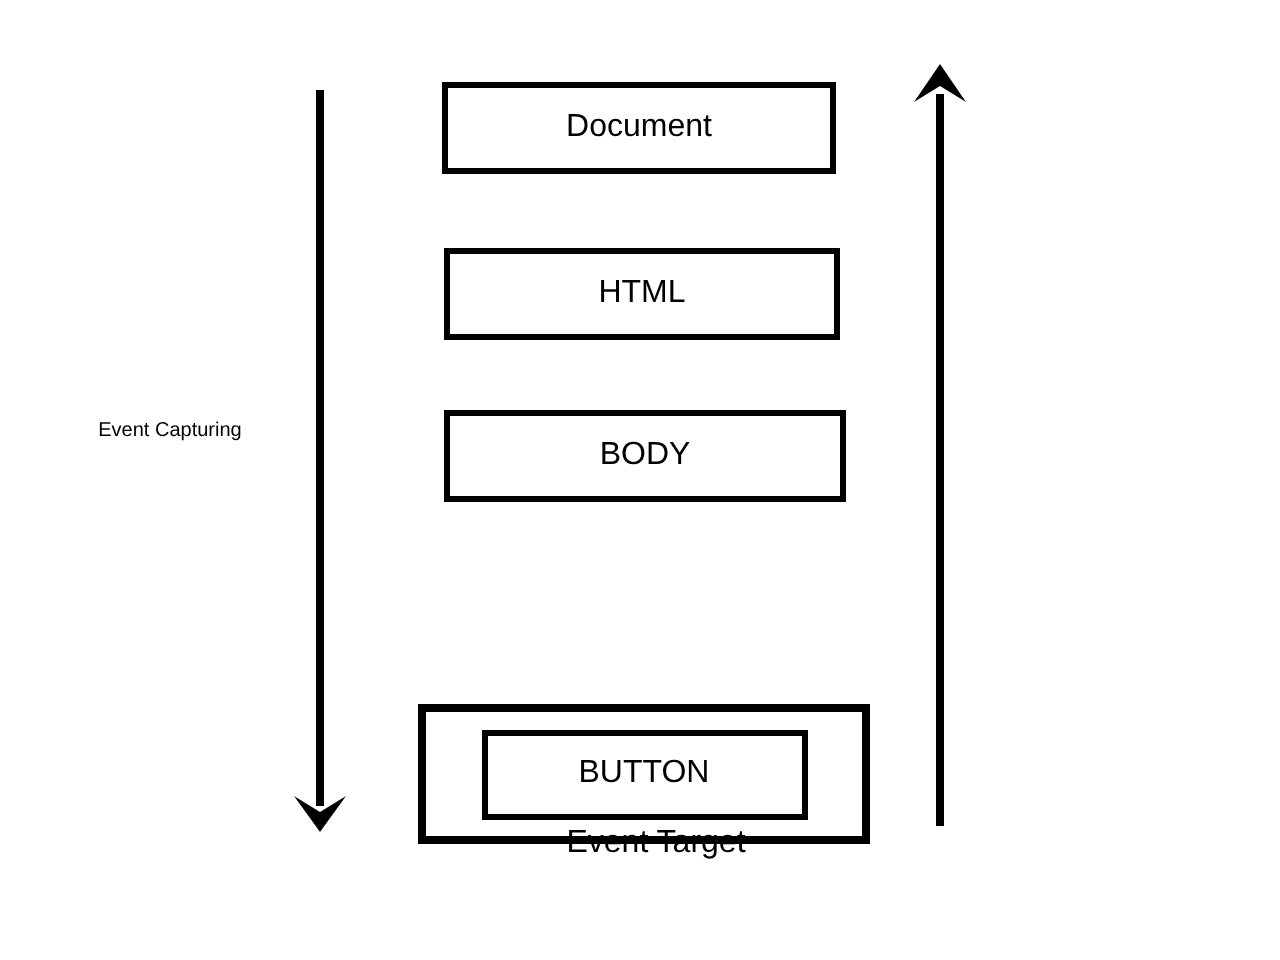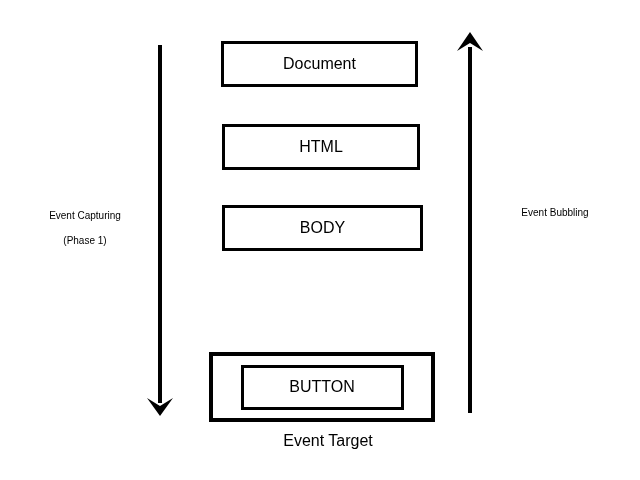--- a/index.html
+++ b/index.html
@@ -57,21 +57,21 @@
     position: absolute;
     text-align: center;
     font-size: 10px;
     line-height: 25px;
   }
   .side-label.left  { left: 0px;   top: 203px; width: 170px; }
   .side-label.right { left: 470px; top: 200px; width: 170px; }
   .caption {
     position: absolute;
     left: 228px;
-    top: 432px;
+    top: 413px;
     width: 200px;
     text-align: center;
     font-size: 16px;
   }
 </style>
 </head>
 <body>
 
 <div class="canvas">
 
@@ -100,22 +100,20 @@
 
 
   <div class="node-outer">
     <div class="node node-inner">
       <span>BUTTON</span>
     </div>
   </div>
 
   <div class="side-label left">
     <div>Event Capturing</div>
-    <div>(Phase 1)</div>
   </div>
 
   <div class="side-label right">
-    <div>Event Bubbling</div>
   </div>
 
   <div class="caption">Event Target</div>
 
 </div>
 
 </body></html>

